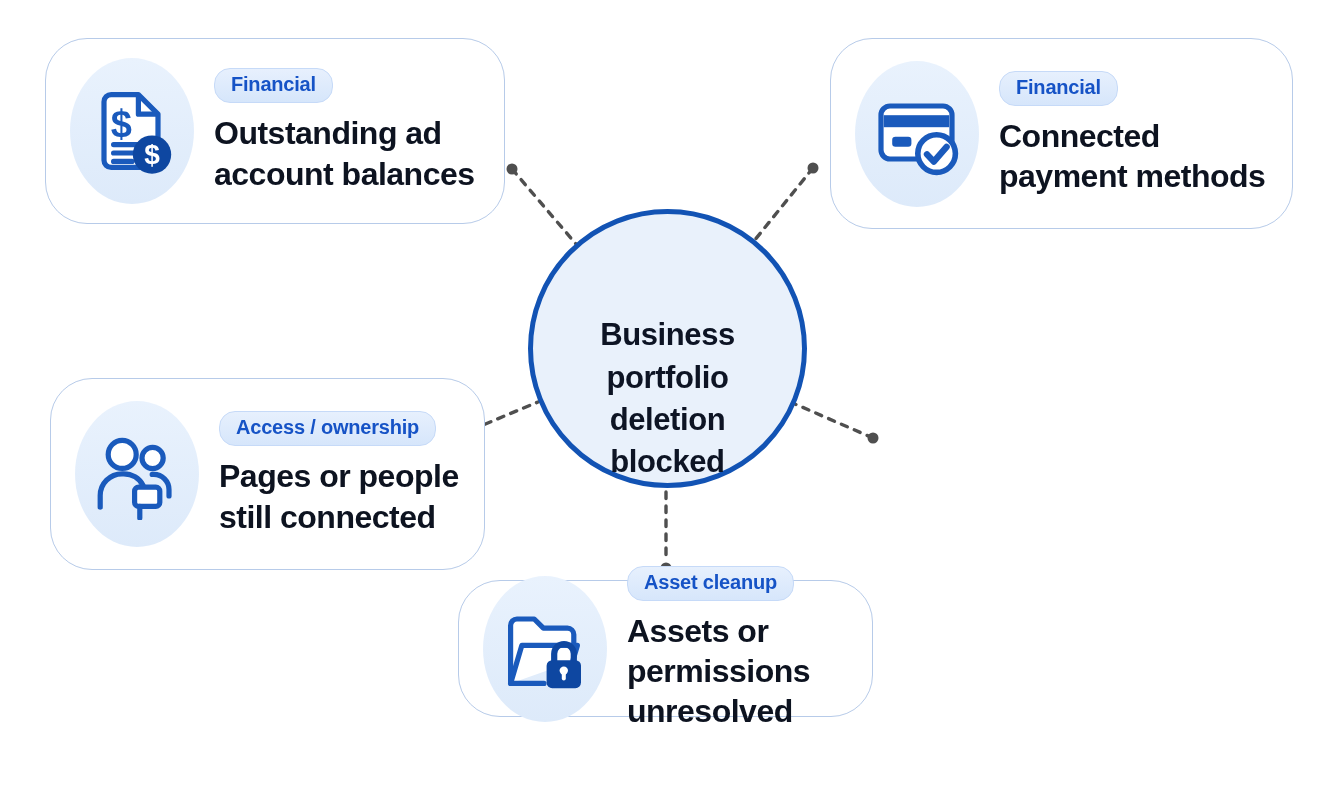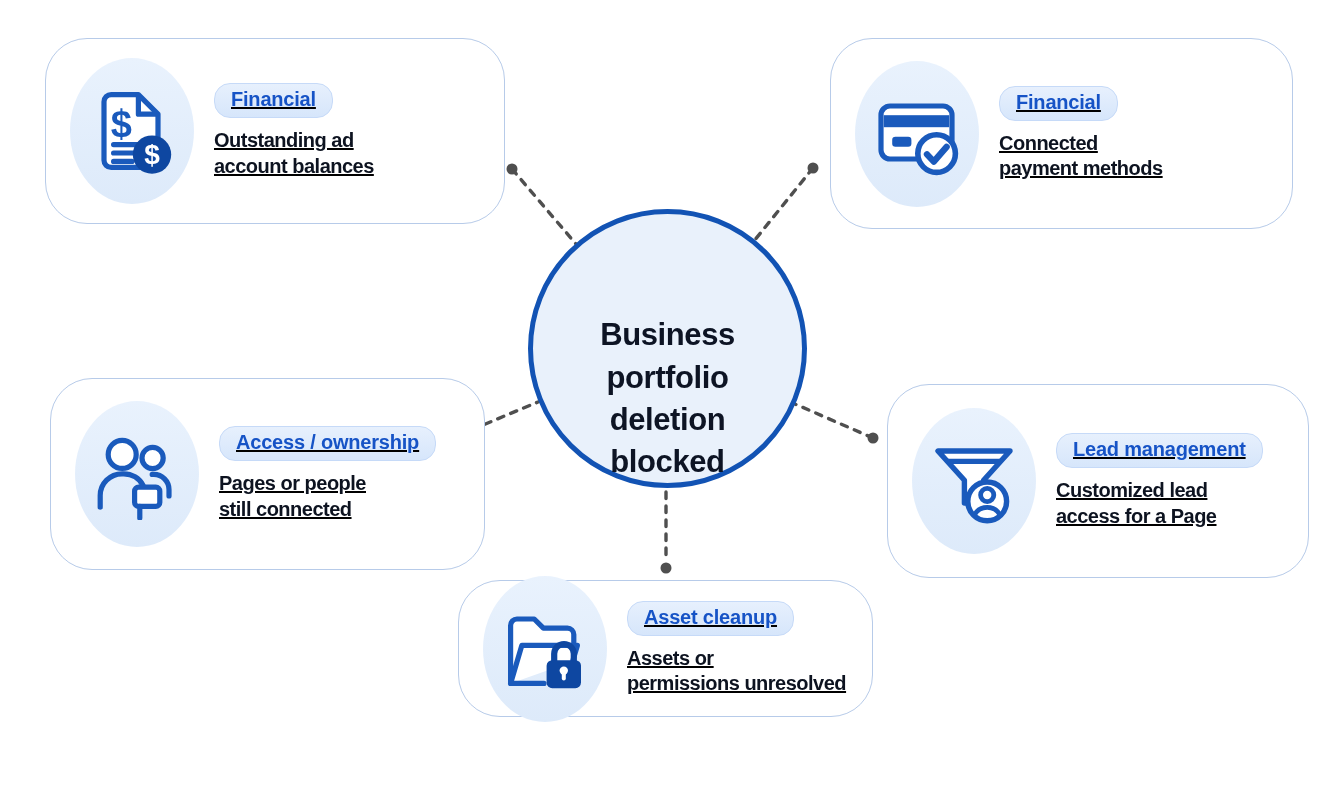--- a/index.html
+++ b/index.html
@@ -32,29 +32,29 @@
   .card-4{left:887px;top:384px;width:422px;height:194px;}
   .card-5{left:458px;top:580px;width:415px;height:137px;}
 
   .icon-bubble{
     flex:0 0 auto;width:124px;height:146px;margin-left:24px;border-radius:50%;
     background:linear-gradient(180deg,#e9f2fd 0%,#ddeafa 100%);
     display:flex;align-items:center;justify-content:center;
   }
   .icon-bubble svg{width:92px;height:92px;display:block;}
 
-  .card-content{display:flex;flex-direction:column;align-items:flex-start;margin-left:20px;margin-right:10px;text-decoration:underline;}
+  .card-content{display:flex;flex-direction:column;align-items:flex-start;margin-left:20px;margin-right:10px;}
   .badge{
     display:inline-block;padding:4px 16px 6px 16px;border-radius:16px;
     background:linear-gradient(180deg,#e7f0fd 0%,#d6e6fb 100%);
     border:1.5px solid #c6daf8;
     color:#1653c6;font-size:20px;font-weight:bold;letter-spacing:-0.2px;
   }
   .card-title{
-    margin-top:10px;font-size:20px;font-weight:bold;color:#0d1320;
+    margin-top:10px;font-size:32px;font-weight:bold;color:#0d1320;
     line-height:1.26;letter-spacing:-0.5px;white-space:pre-line;
   }
 </style>
 </head>
 <body>
 
 <div class="stage">
 
   <svg class="connectors" viewBox="0 0 1341 792">
     <g stroke="#4f4f4f" stroke-width="3.4" stroke-dasharray="6.5 7.5" stroke-linecap="round" fill="none">
@@ -130,36 +130,20 @@
         <line x1="24.4" y1="39.2" x2="24.4" y2="45" stroke="#1a5abc" stroke-width="2.6" stroke-linecap="round"></line>
       </svg>
     </div>
     <div class="card-content">
       <span class="badge">Access / ownership</span>
       <div class="card-title">Pages or people
 still connected</div>
     </div>
   </div>
 
-  <div class="card card-4">
-    <div class="icon-bubble">
-      <svg viewBox="0 0 46 46">
-        <path d="M5 8 H41 L27.8 22.6 V34 H18.2 V22.6 Z" fill="#ffffff" stroke="#1a5abc" stroke-width="2.7" stroke-linejoin="round"></path>
-        <line x1="9.6" y1="13.2" x2="36.4" y2="13.2" stroke="#1a5abc" stroke-width="2.7"></line>
-        <circle cx="29.6" cy="33.2" r="9.7" fill="#ffffff" stroke="#1a5abc" stroke-width="2.7"></circle>
-        <circle cx="29.6" cy="30" r="3.3" fill="none" stroke="#1a5abc" stroke-width="2.4"></circle>
-        <path d="M23.2 39.9 A7.4 7.4 0 0 1 36 39.9" fill="none" stroke="#1a5abc" stroke-width="2.4" stroke-linecap="round"></path>
-      </svg>
-    </div>
-    <div class="card-content">
-      <span class="badge">Lead management</span>
-      <div class="card-title">Customized lead
-access for a Page</div>
-    </div>
-  </div>
 
   <div class="card card-5">
     <div class="icon-bubble">
       <svg viewBox="0 0 46 46">
         <path d="M5.8 40.2 V11.2 A3.2 3.2 0 0 1 9 8 H17.6 L22.2 12.6 H34.2 A3.2 3.2 0 0 1 37.4 15.8 V19.6" fill="#ffffff" stroke="#1a5abc" stroke-width="2.6" stroke-linejoin="round" stroke-linecap="round"></path>
         <path d="M5.8 40.2 L11.4 21.2 H39.2 L36.8 29.2" fill="#ffffff" stroke="#1a5abc" stroke-width="2.6" stroke-linejoin="round"></path>
         <line x1="5.8" y1="40.2" x2="22.5" y2="40.2" stroke="#1a5abc" stroke-width="2.6" stroke-linecap="round"></line>
         <path d="M27.6 29 V25.4 A4.9 4.9 0 0 1 37.4 25.4 V29" fill="none" stroke="#0e47a1" stroke-width="3.1"></path>
         <rect x="23.8" y="28.6" width="17.2" height="14" rx="2.8" fill="#0e47a1"></rect>
         <circle cx="32.4" cy="33.8" r="2.1" fill="#ffffff"></circle>

